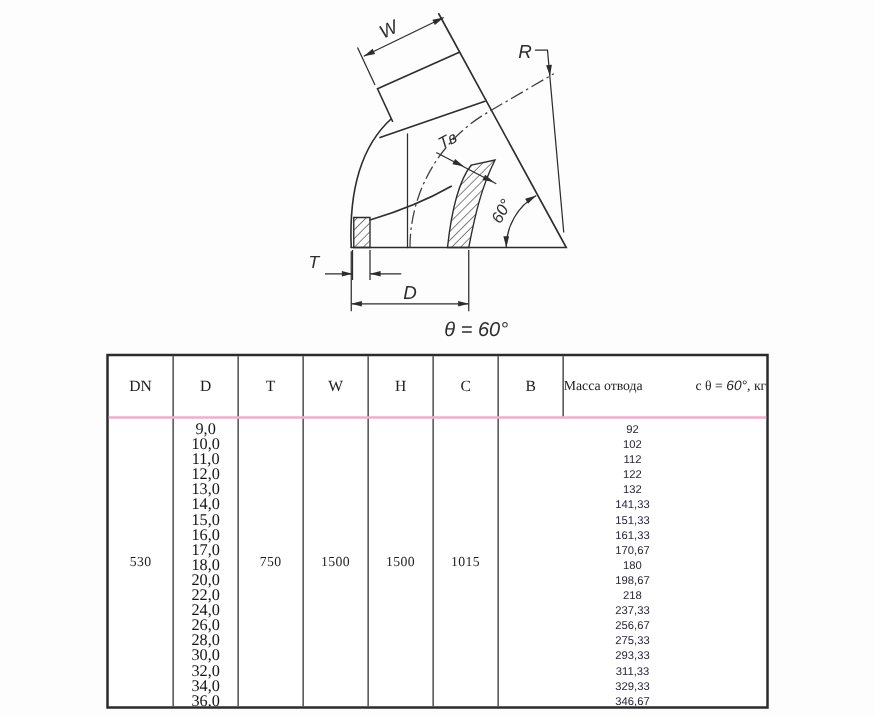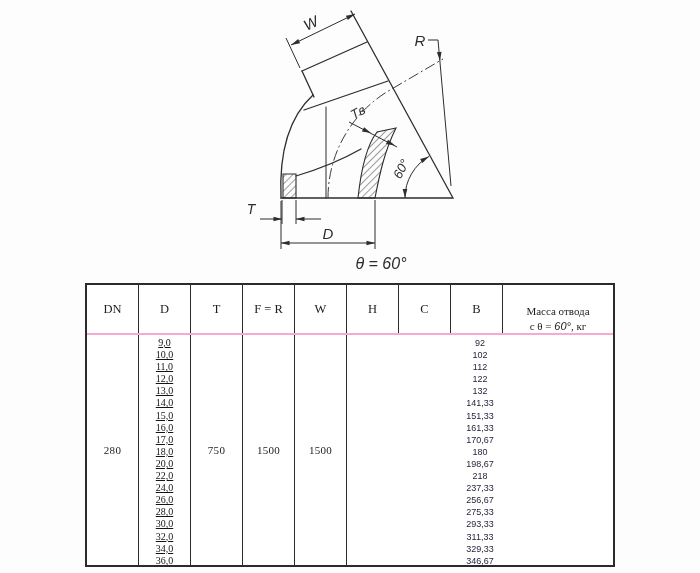--- a/index.html
+++ b/index.html
@@ -14,24 +14,24 @@
   .tbl{position:absolute;left:85px;top:283px;width:530px;height:284px;
        border:2px solid #2b2b2b;box-sizing:border-box;display:flex;flex-direction:column;background:#fff;}
   .hdr-row{display:flex;height:48px;border-bottom:2px solid #f9a8d4;flex:0 0 auto;}
   .body-row{display:flex;flex:1 1 auto;min-height:0;}
   .cell{border-right:1.4px solid #2b2b2b;box-sizing:border-box;display:flex;
         align-items:center;justify-content:center;text-align:center;overflow:hidden;}
   .cell:last-child{border-right:none;}
   .c-sm{width:52px;flex:0 0 52px;}
   .c-lg{width:110px;flex:1 1 auto;}
   .hdr-cell{font-size:12.5px;color:#1d1d1d;}
-  .hdr-mass{font-size:11px;line-height:1.3;flex-direction:column;justify-content:flex-end;}
+  .hdr-mass{font-size:11px;line-height:1.3;justify-content:space-between;}
   .val-cell{font-size:11px;color:#1d1d1d;letter-spacing:.3px;}
   .list-cell{align-items:flex-start;justify-content:center;padding-top:2px;}
-  .t-list{font-size:10px;line-height:12.1px;white-space:pre-line;color:#141414;text-decoration:underline;}
+  .t-list{font-size:13px;line-height:12.1px;white-space:pre-line;color:#141414;}
   .mass-list{font-family:"Liberation Sans",sans-serif;font-weight:normal;font-size:9px;
              line-height:12.1px;white-space:pre-line;color:#26263c;}
   .it{font-style:italic;font-family:"Liberation Sans",sans-serif;}
 </style>
 </head>
 <body>
 
 <div id="page">
 
   <svg id="drawing" width="700" height="282" viewBox="0 0 700 282">
@@ -103,32 +103,31 @@
     <text class="dim-text" font-size="15" text-anchor="middle" x="328" y="239">D</text>
 
     <text class="dim-text" font-size="16" text-anchor="middle" x="381" y="269">θ = 60°</text>
   </svg>
 
   <div class="tbl">
     <div class="hdr-row">
       <div class="cell c-sm hdr-cell">DN</div>
       <div class="cell c-sm hdr-cell">D</div>
       <div class="cell c-sm hdr-cell">T</div>
-      <div class="cell c-sm hdr-cell">F = R</div>
       <div class="cell c-sm hdr-cell">W</div>
       <div class="cell c-sm hdr-cell">H</div>
       <div class="cell c-sm hdr-cell">C</div>
       <div class="cell c-sm hdr-cell">B</div>
       <div class="cell c-lg hdr-cell hdr-mass">
         <span>Масса отвода</span>
         <span><span>с θ = </span><span class="it">60°</span><span>, кг</span></span>
       </div>
     </div>
     <div class="body-row">
-      <div class="cell c-sm val-cell">280</div>
+      <div class="cell c-sm val-cell">530</div>
       <div class="cell c-sm list-cell">
         <div class="t-list">9,0
 10,0
 11,0
 12,0
 13,0
 14,0
 15,0
 16,0
 17,0
@@ -139,20 +138,21 @@
 26,0
 28,0
 30,0
 32,0
 34,0
 36,0</div>
       </div>
       <div class="cell c-sm val-cell">750</div>
       <div class="cell c-sm val-cell">1500</div>
       <div class="cell c-sm val-cell">1500</div>
+      <div class="cell c-sm val-cell">1015</div>
       <div class="cell c-lg list-cell">
         <div class="mass-list">92
 102
 112
 122
 132
 141,33
 151,33
 161,33
 170,67

